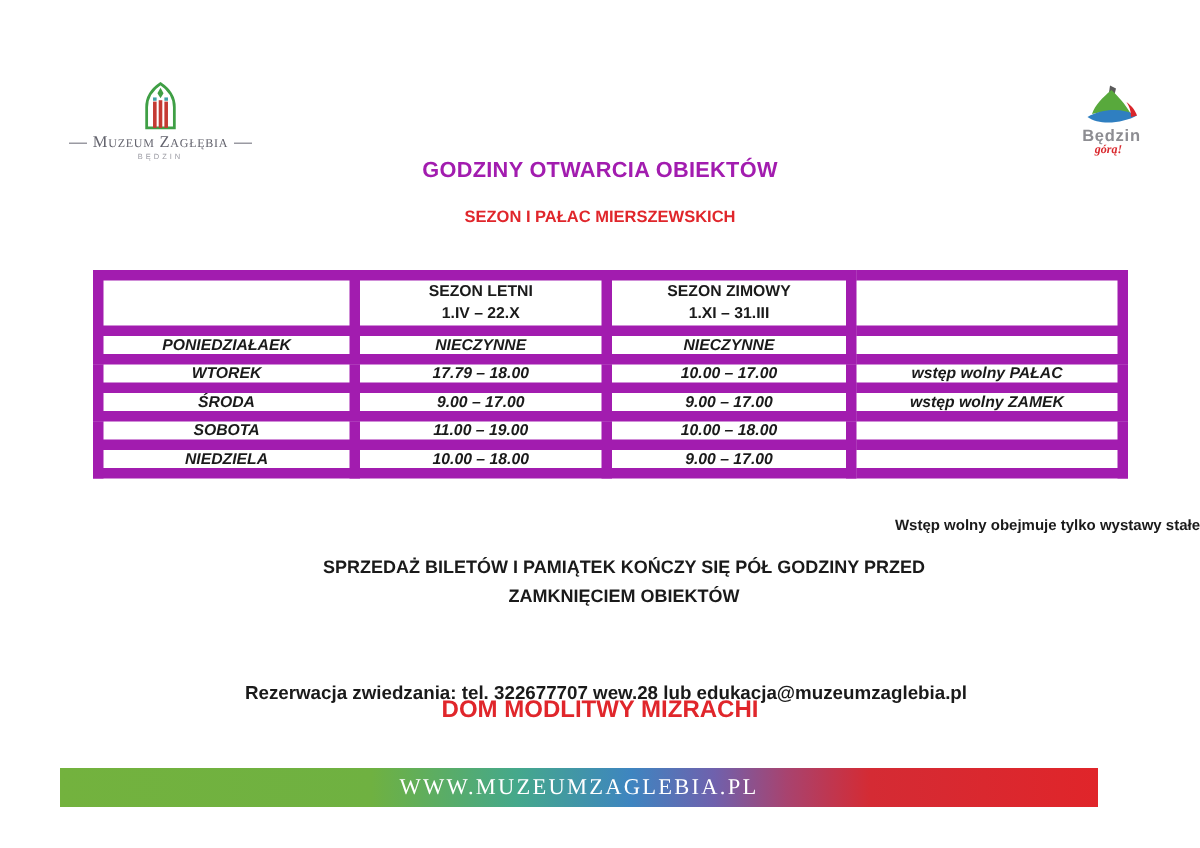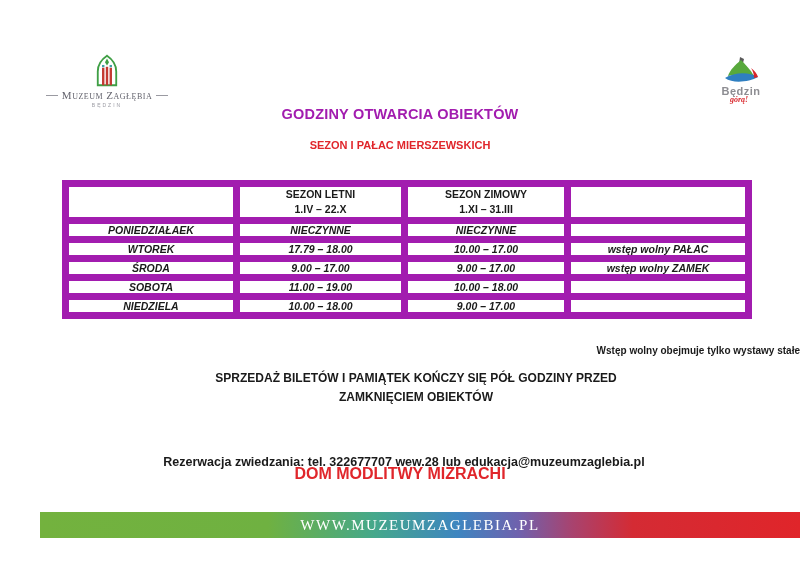--- a/index.html
+++ b/index.html
@@ -72,21 +72,21 @@
     position:absolute; top:430px; left:0; width:100%; text-align:center;
     color:#e0262b; font-weight:bold; font-size:16px;margin-top:35px;
   }
   .reservation {
     position:absolute; top:455px; left:4px; width:100%; text-align:center;
     font-size:12.5px; font-weight:bold;
   }
 
   
   .footer-banner {
-    position:absolute; left:40px; top:512px; width:760px; height:26px;
+    position:absolute; left:40px; top:512px; width:692px; height:26px;
     background:linear-gradient(90deg,
       #73b23e 0%, #6fb141 30%, #45a88b 44%, #3e85c0 55%,
       #6f61ad 63%, #a8436f 70%, #d42b34 78%, #e0252a 100%);
     color:#ffffff; font-family:"Liberation Serif", serif;
     font-size:15px; letter-spacing:1.5px; text-align:center; line-height:26px;
   }
 </style>
 </head>
 <body>
 

